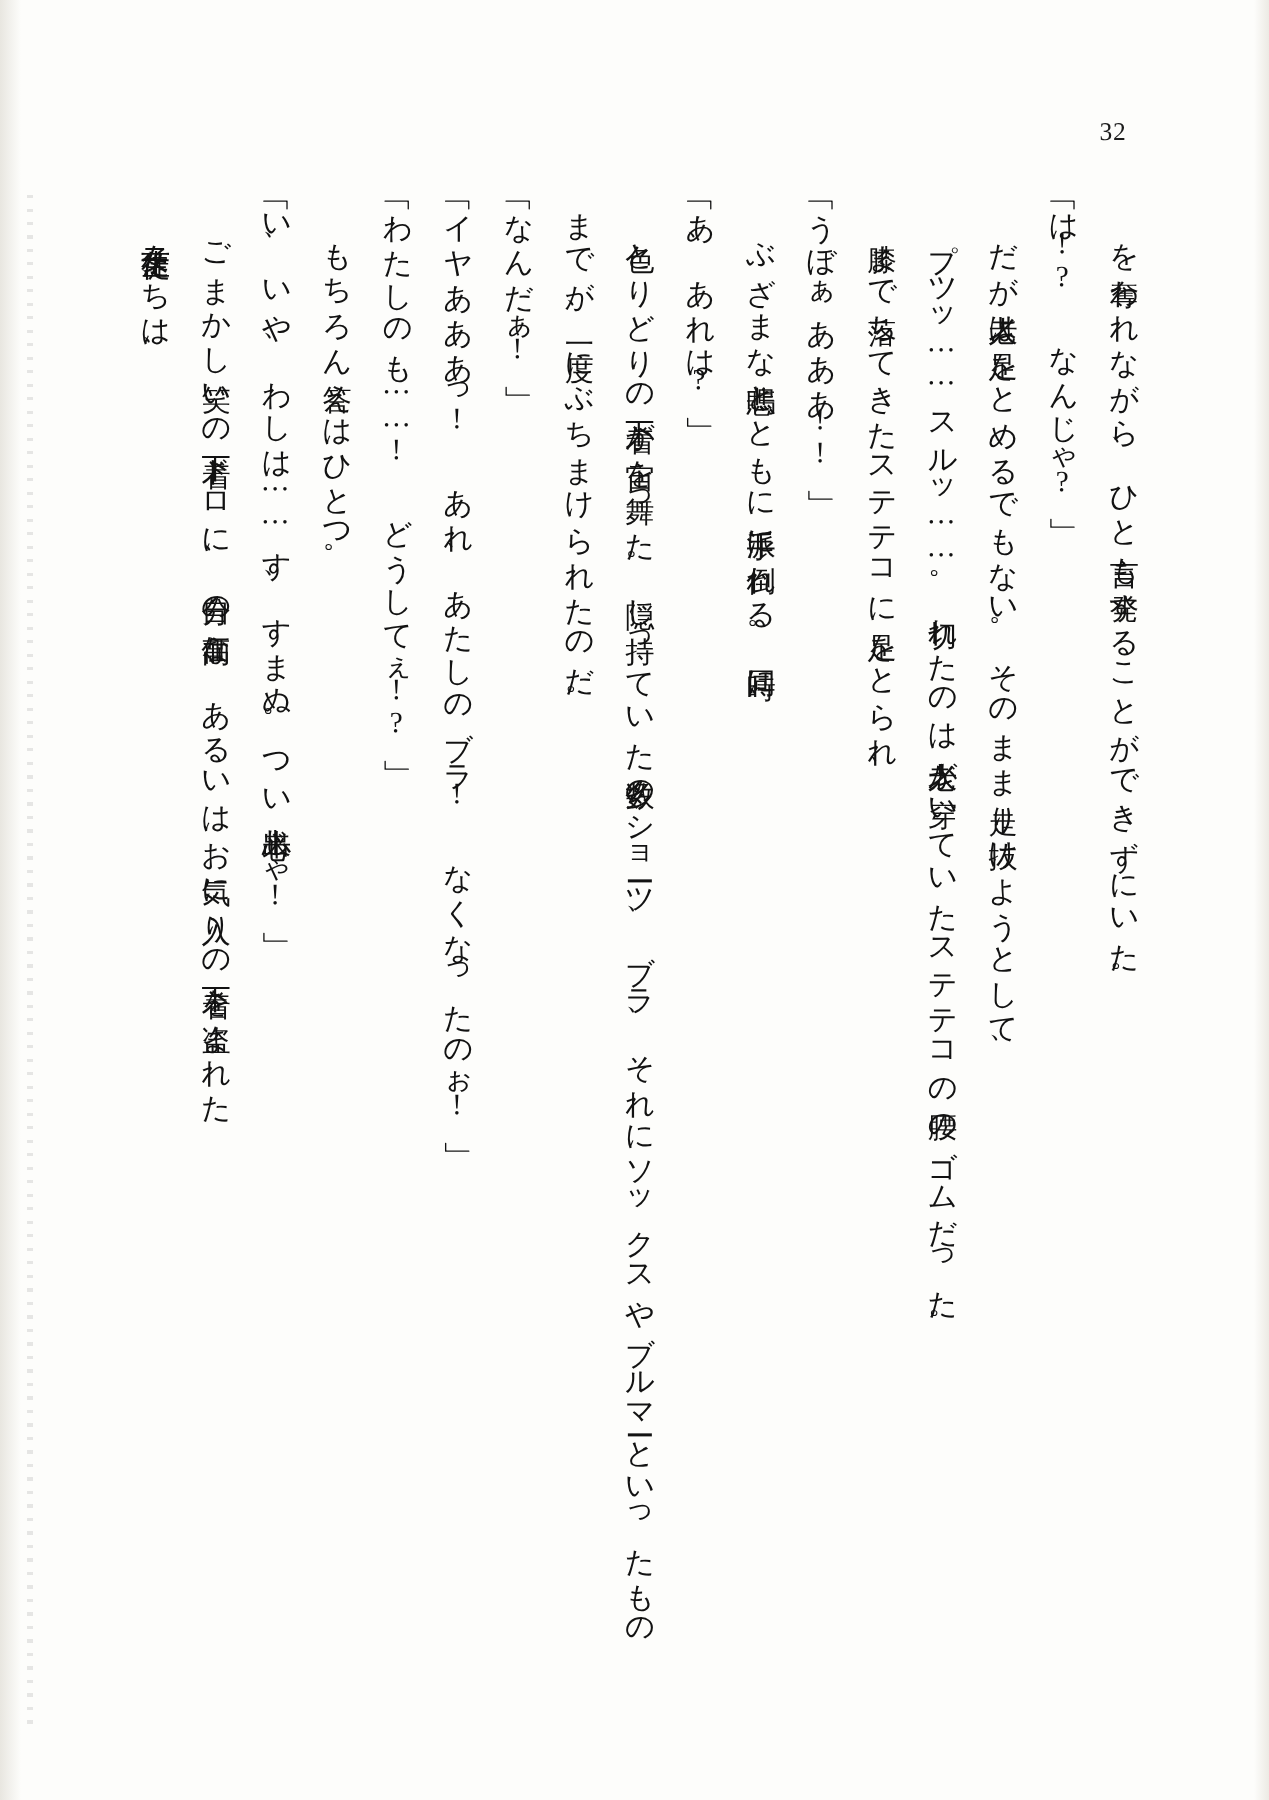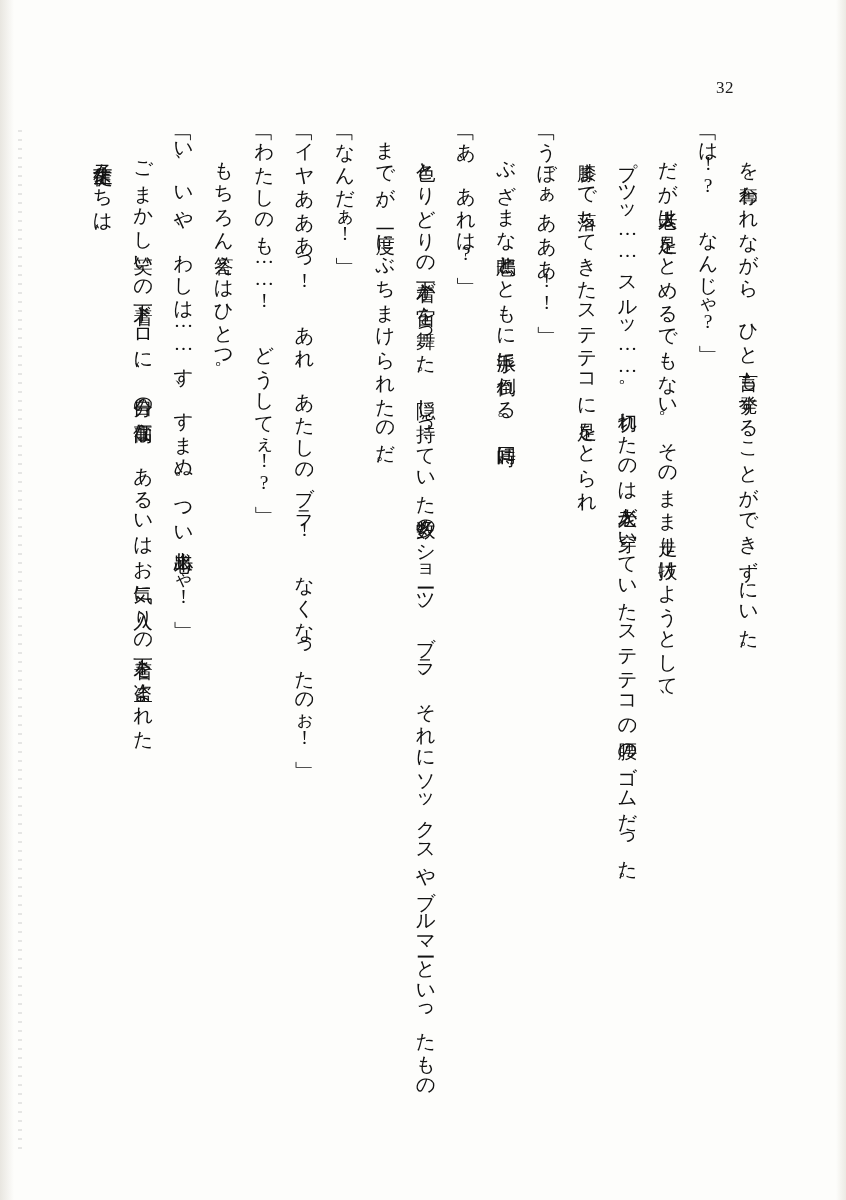--- a/index.html
+++ b/index.html
@@ -30,21 +30,21 @@
     content: "";
     position: absolute;
     right: 0; top: 0;
     width: 10px; height: 100%;
     background: linear-gradient(to left, #eceae4, rgba(255,255,255,0));
     pointer-events: none;
   }
   .page-number {
     position: absolute;
     top: 78px;
-    right: 112px;
+    right: 95px;
     font-size: 17px;
     color: #1b1b1b;
     letter-spacing: 0.5px;
   }
   .body-text {
     position: absolute;
     top: 128px;
     right: 78px;
     height: 960px;
     writing-mode: vertical-rl;

